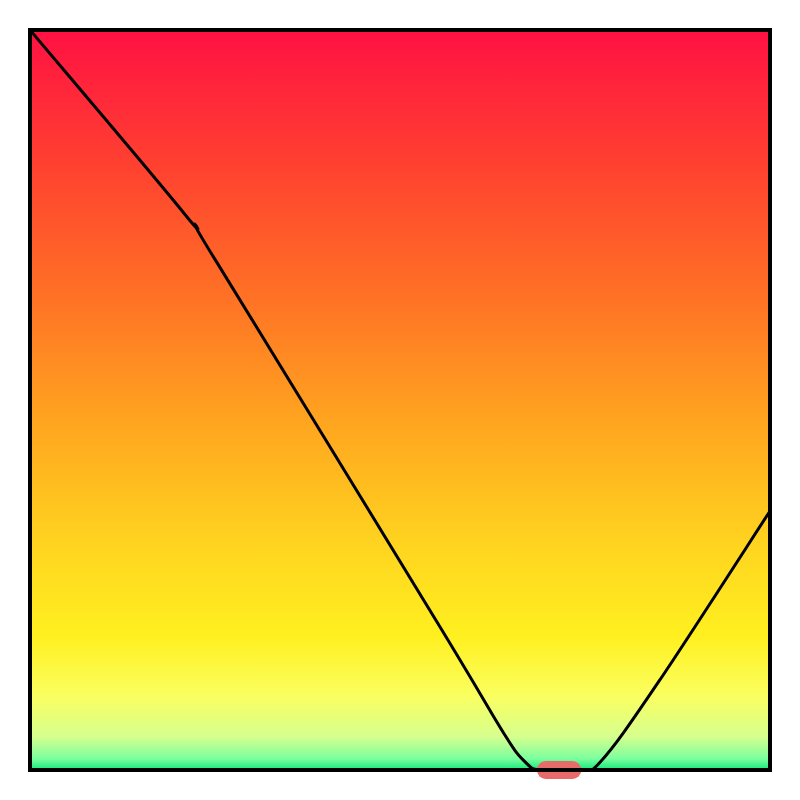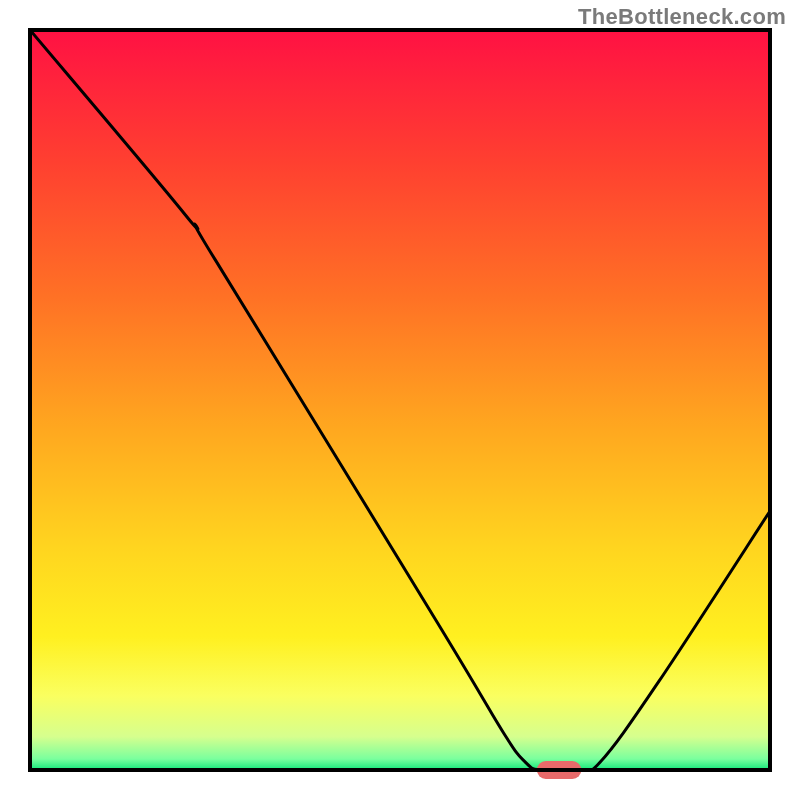--- a/index.html
+++ b/index.html
@@ -23,21 +23,20 @@
     font-weight: bold;
     color: #7a7a7a;
     letter-spacing: 0.3px;
   }
   svg { display: block; }
 </style>
 </head>
 <body>
 
 <div class="canvas">
-  <div class="watermark">TheBottleneck.com</div>
 
   <svg id="chart-svg" width="800" height="800" viewBox="0 0 800 800">
     <defs>
       <linearGradient id="bg-grad" x1="0" y1="0" x2="0" y2="1">
           <stop offset="0.00%" stop-color="#ff1143"></stop>
           <stop offset="18.00%" stop-color="#ff4030"></stop>
           <stop offset="36.00%" stop-color="#ff7125"></stop>
           <stop offset="54.00%" stop-color="#ffa81f"></stop>
           <stop offset="70.00%" stop-color="#ffd51f"></stop>
           <stop offset="82.00%" stop-color="#fff020"></stop>

